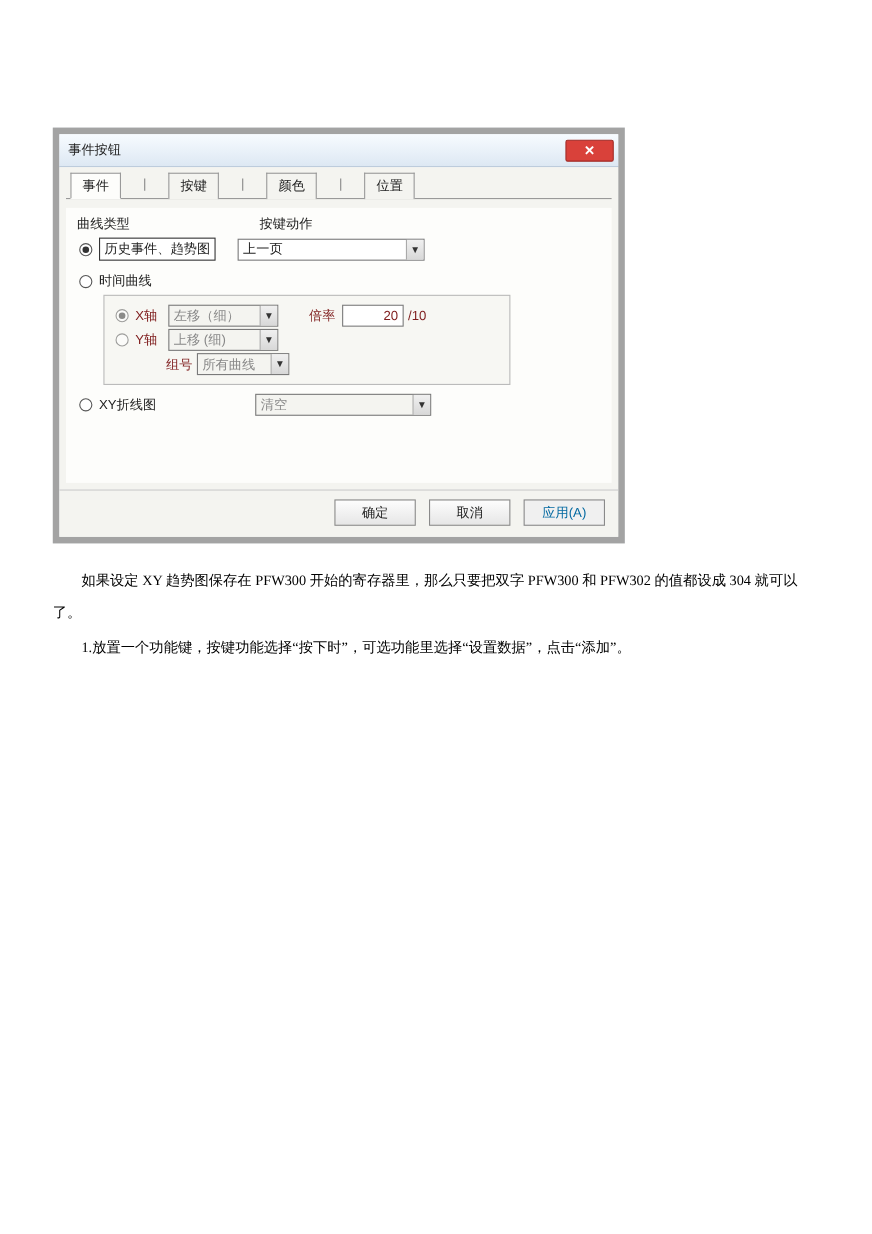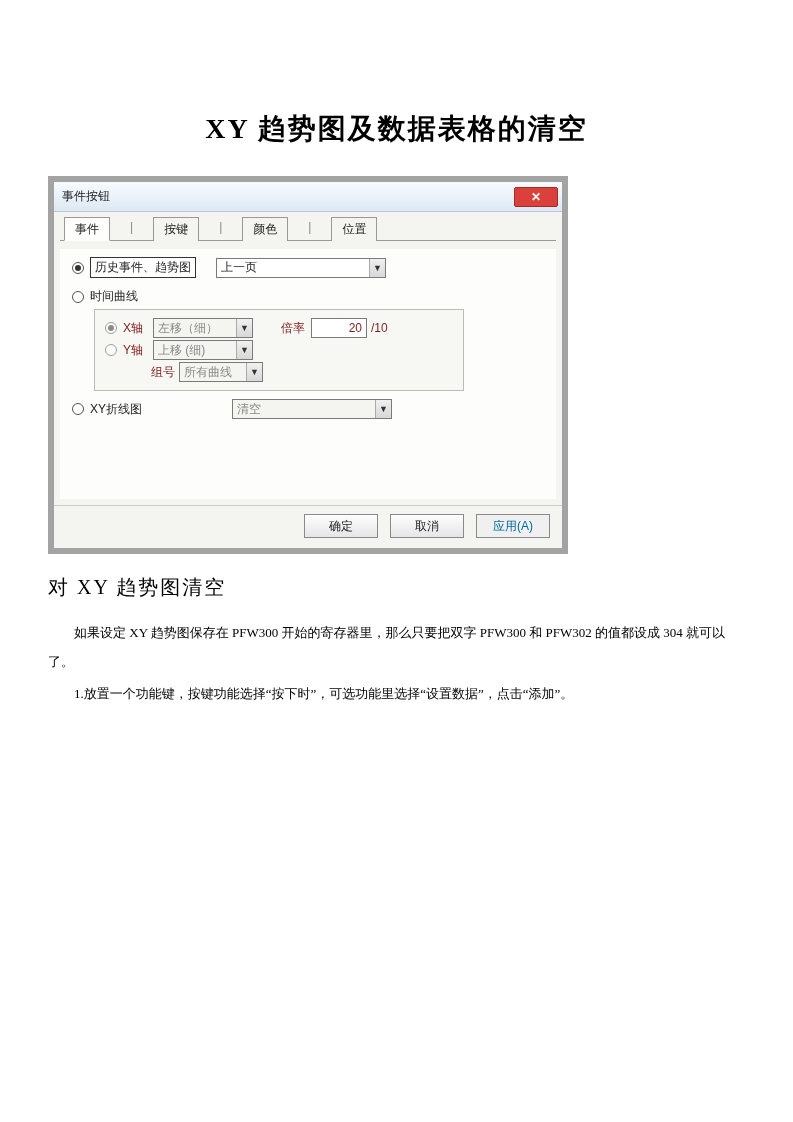--- a/index.html
+++ b/index.html
@@ -206,21 +206,20 @@
     font-weight: normal;
     margin: 18px 0 18px 0;
     letter-spacing: 2px;
   }
 </style>
 </head>
 <body>
 
 <div class="page">
 
-  <h1 class="title">XY 趋势图及数据表格的清空</h1>
 
 
   <div class="dialog-wrap">
     <div class="dialog">
       <div class="dlg-titlebar">
         <span class="caption">事件按钮</span>
         <div class="dlg-close">
           <span>✕</span>
         </div>
       </div>
@@ -229,20 +228,24 @@
           <div class="tab active">事件</div>
           <div class="tab sep">|</div>
           <div class="tab">按键</div>
           <div class="tab sep">|</div>
           <div class="tab">颜色</div>
           <div class="tab sep">|</div>
           <div class="tab">位置</div>
         </div>
 
         <div class="tab-panel">
+          <div class="section-labels">
+            <div class="lbl1">曲线类型</div>
+            <div>按键动作</div>
+          </div>
 
           <div class="row">
             <span class="radio checked"></span>
             <span class="boxed">历史事件、趋势图</span>
             <span class="combo" style="width:170px;margin-left:20px;">
               <span class="val">上一页</span>
               <span class="arr">▼</span>
             </span>
           </div>
 
@@ -292,19 +295,18 @@
         </div>
       </div>
       <div class="dlg-buttons">
         <div class="btn">确定</div>
         <div class="btn">取消</div>
         <div class="btn disabled">应用(A)</div>
       </div>
     </div>
   </div>
 
-  <h2 class="section">对 XY 趋势图清空</h2>
 
   <p class="para">如果设定 XY 趋势图保存在 PFW300 开始的寄存器里，那么只要把双字 PFW300 和 PFW302 的值都设成 304 就可以了。</p>
 
   <p class="para">1.放置一个功能键，按键功能选择“按下时”，可选功能里选择“设置数据”，点击“添加”。</p>
 
 </div>
 
 </body></html>

